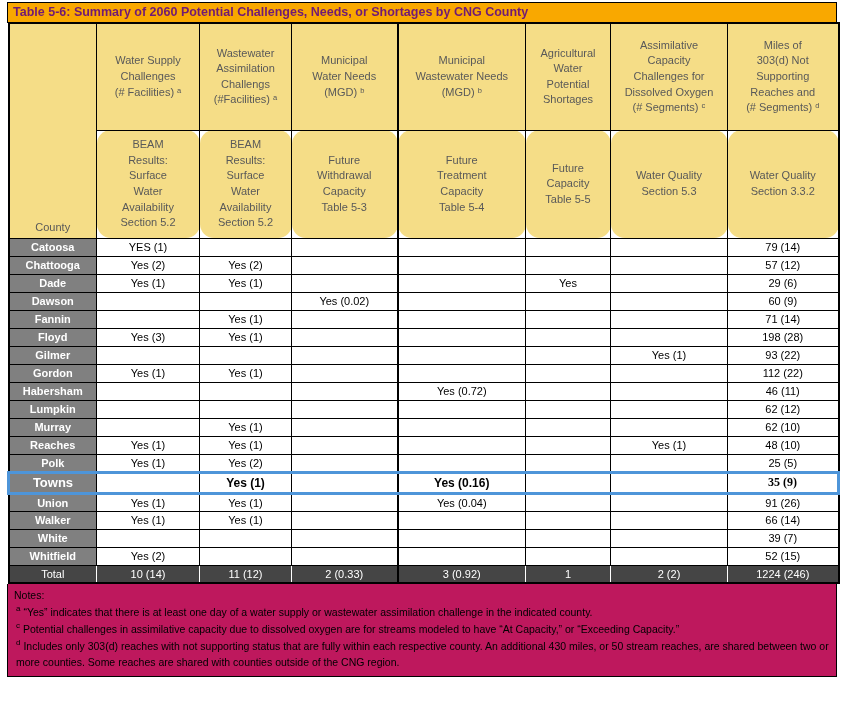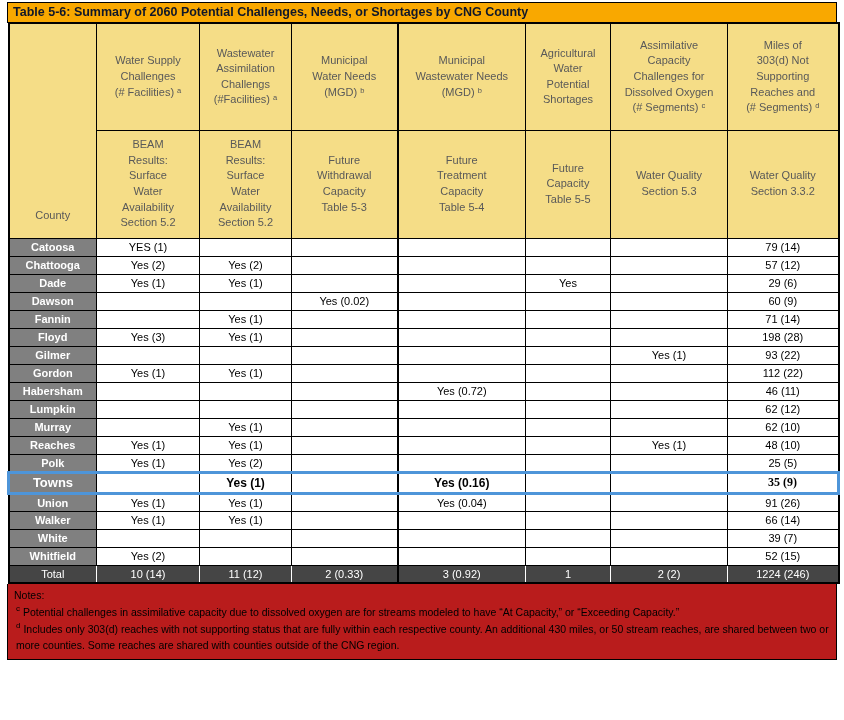--- a/index.html
+++ b/index.html
@@ -17,21 +17,21 @@
     font-family: "Liberation Sans", sans-serif;
     color: #000;
   }
   .page {
     width: 844px;
     padding: 2px 7px 4px 7px;
   }
   .title-bar {
     width: 830px;
     background: var(--title-bg);
-    color: #0f172a;
+    color: #701a75;
     font-weight: bold;
     font-size: 12.5px;
     padding: 2px 5px 3px 5px;
     border: 1px solid #000;
   }
   table.summary {
     border-collapse: collapse;
     table-layout: fixed;
     width: 830px;
     margin-top: -1px;
@@ -43,24 +43,24 @@
     color: var(--header-text);
     font-weight: normal;
     font-size: 11px;
     line-height: 1.42;
     text-align: center;
     vertical-align: middle;
     white-space: pre-line;
     padding: 2px;
   }
   thead tr.hrow1 th { height: 107px; }
-  thead tr.hrow2 th { height: 108px; }
+  thead tr.hrow2 th { height: 108px; border-radius: 14px; }
   th.county-head {
     vertical-align: bottom;
-    padding-bottom: 14px;
+    padding-bottom: 2px;
     font-size: 11px;
     margin-left: 8px;
   }
   .bL { border-left: 2px solid #000 !important; }
   tbody th.county {
     background: var(--county-bg);
     color: #fff;
     font-weight: bold;
     font-size: 11px;
     text-align: center;
@@ -103,21 +103,21 @@
   }
   tr.total-row th { border-left: 2px solid #000; }
   tr.total-row td:last-child { border-right: 2px solid #000; }
   .notes {
     width: 830px;
     border: 1px solid #000;
     border-top: none;
     padding: 3px 6px 6px 6px;
     font-size: 10.5px;
     line-height: 1.55;
-    background: #b91c1c;
+    background: #be185d;
   }
   .note-line { padding-left: 2px; }
   .note-line sup { font-size: 8px; margin-right: 3px; }
 </style>
 </head>
 <body>
 
 <div class="page">
 
   <div class="title-bar">Table 5-6: Summary of 2060 Potential Challenges, Needs, or Shortages by CNG County</div>
@@ -385,17 +385,18 @@
         <td class="bL">3 (0.92)</td>
         <td>1</td>
         <td>2 (2)</td>
         <td>1224 (246)</td>
       </tr>
     </tfoot>
   </table>
 
   <div class="notes">
     <div>Notes:</div>
+    <div class="note-line"><sup>a</sup><span>“Yes” indicates that there is at least one day of a water supply or wastewater assimilation challenge in the indicated county.</span></div>
     <div class="note-line"><sup>c</sup><span>Potential challenges in assimilative capacity due to dissolved oxygen are for streams modeled to have “At Capacity,” or “Exceeding Capacity.”</span></div>
     <div class="note-line"><sup>d</sup><span>Includes only 303(d) reaches with not supporting status that are fully within each respective county. An additional 430 miles, or 50 stream reaches, are shared between two or more counties. Some reaches are shared with counties outside of the CNG region.</span></div>
   </div>
 
 </div>
 
 </body></html>

